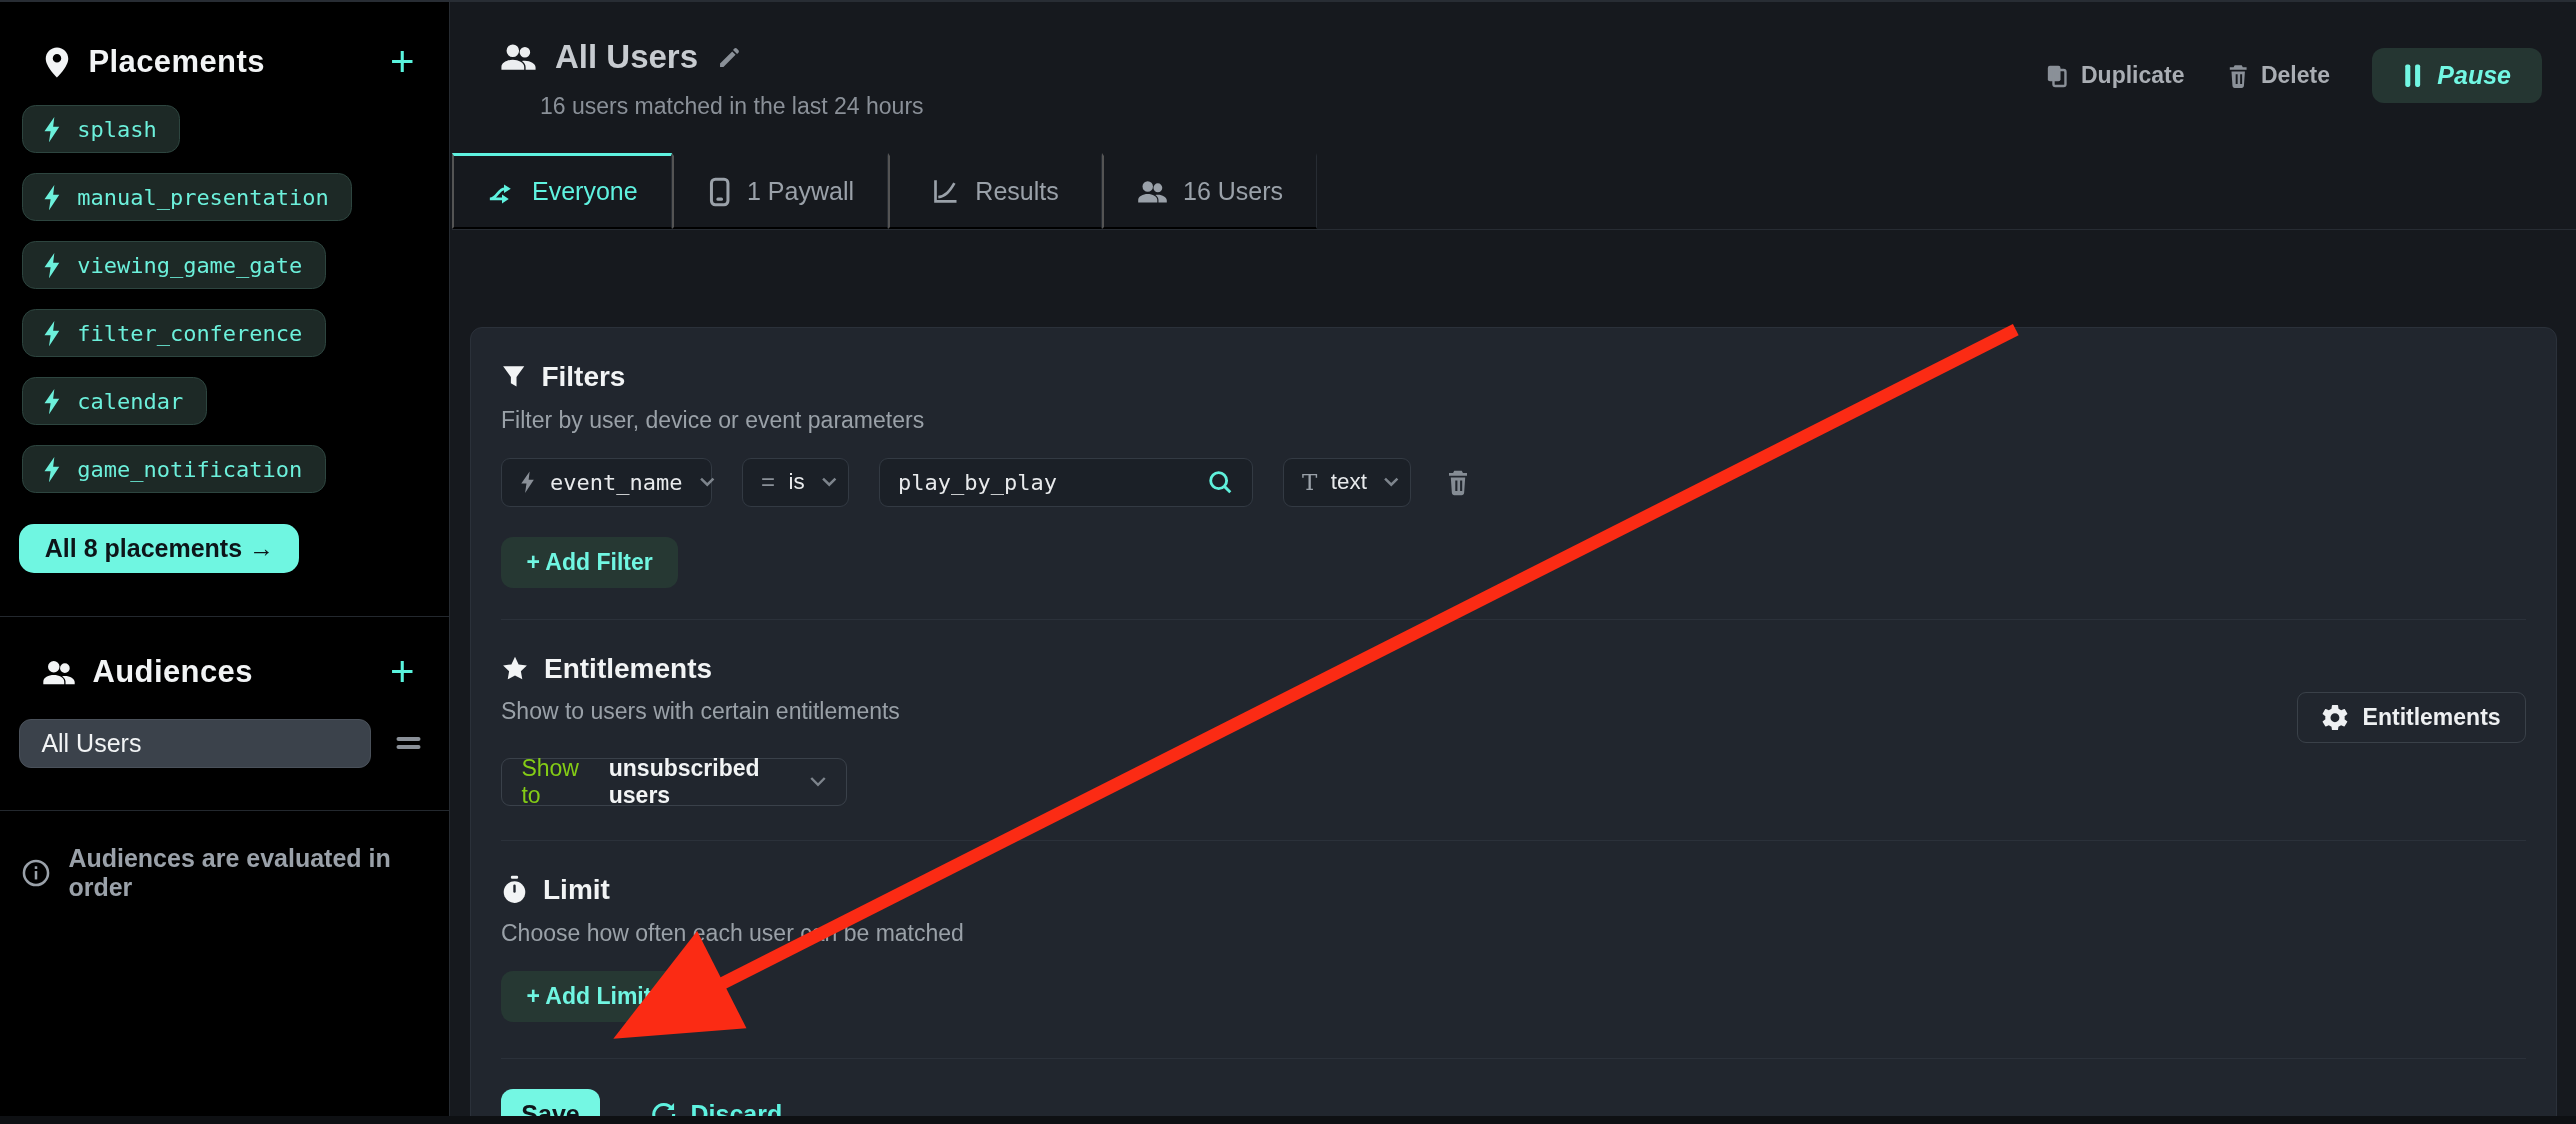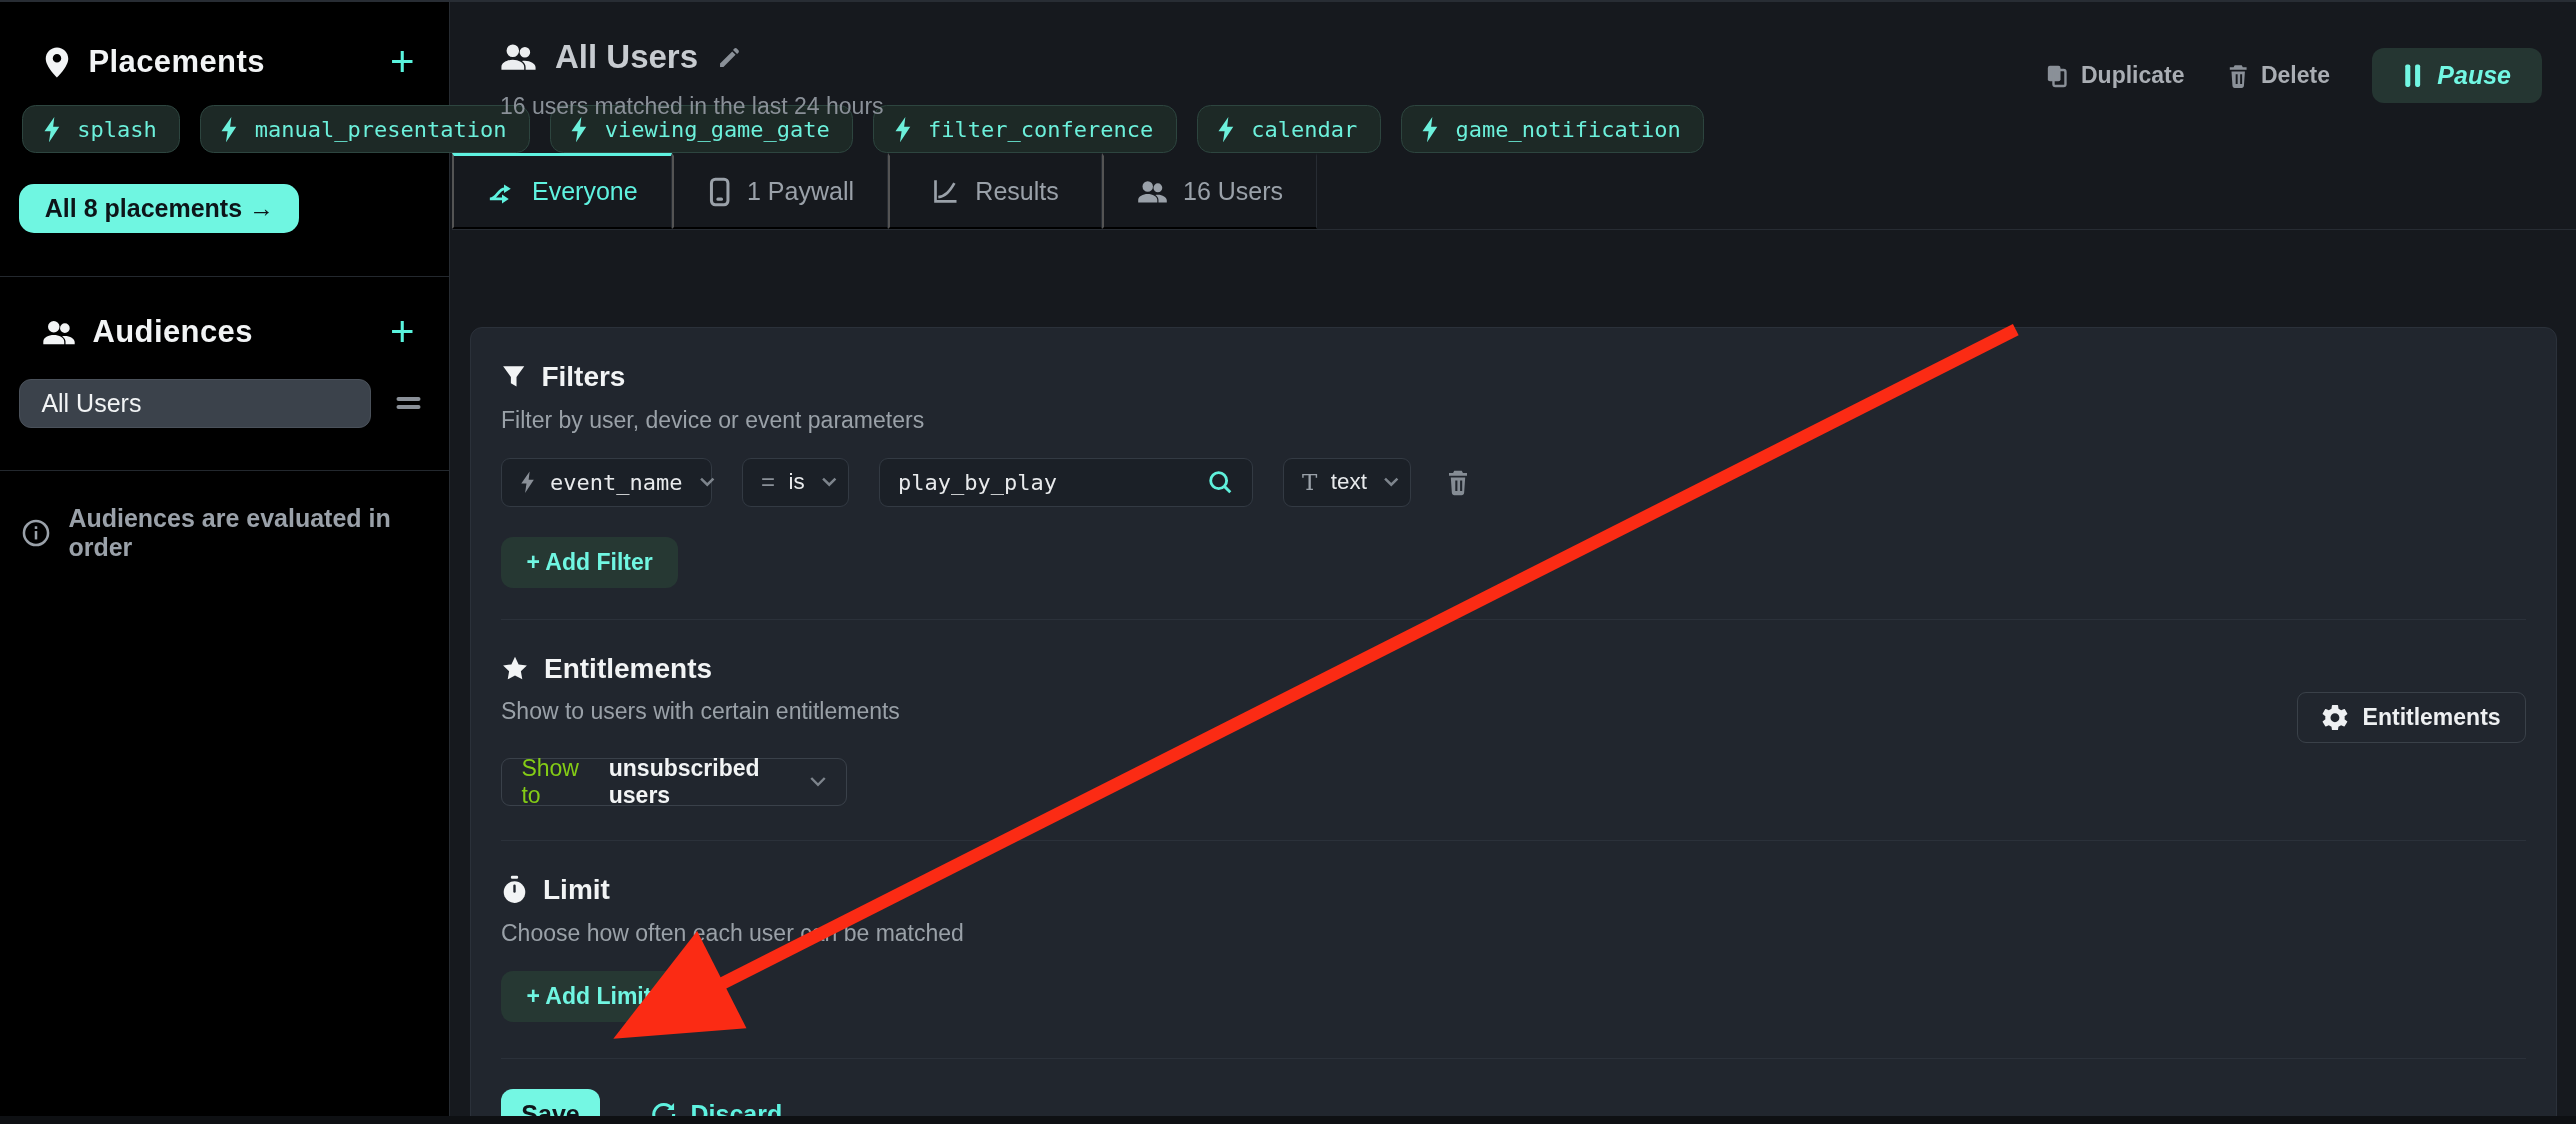--- a/index.html
+++ b/index.html
@@ -20,21 +20,21 @@
   }
   .side-head {
     display:flex; align-items:center; gap:16.5px;
     padding:42px 30px 22.4px 42px;
   }
   .side-head .title { font-size:31px; font-weight:600; color:#f2f4f5; letter-spacing:0.4px; flex:1; }
   .plus-btn {
     color:#59f3dd; font-size:42px; font-weight:300; line-height:30px;
     background:none; border:none; cursor:pointer; padding:0 4.5px;
   }
-  .chip-list { display:flex; flex-direction:row; align-items:flex-start; gap:20px; padding:3px 22.4px 0 22.4px; }
+  .chip-list { display:flex; flex-direction:column; align-items:flex-start; gap:20px; padding:3px 22.4px 0 22.4px; }
   .chip {
     display:flex; align-items:center; gap:15px;
     background:#1d2926; border:1.5px solid #2d453f; border-radius:13.5px;
     height:48px; padding:0 22.4px 0 19.4px;
     color:#6cf0db; font-family:"DejaVu Sans Mono", monospace; font-size:22px;
     cursor:pointer;
   }
   .chip .bolt { display:flex; }
   .all-placements {
     margin:31px 0 0 19.4px; height:49px; padding:0 25.4px;
@@ -56,21 +56,21 @@
     display:flex; align-items:center; gap:18px;
     padding:33px 22.4px 0 22.4px; color:#9aa1a9; font-size:25px; font-weight:600;
   }
 
   
   .main { position:absolute; left:452px; top:0; right:0; bottom:0; }
   .main-header { position:relative; height:151px; }
   .mh-left { position:absolute; left:48px; top:36px; }
   .mh-title-row { display:flex; align-items:center; gap:18px; }
   .mh-title { font-size:33px; font-weight:600; color:#c7cbd0; }
-  .mh-sub { margin-top:16.5px; font-size:23px; color:#8a9098; }
+  .mh-sub { margin-top:16.5px; font-size:23px; color:#8a9098;margin-left:40px; }
   .mh-actions { position:absolute; right:34px; top:46px; display:flex; gap:42px; }
   .ghost-btn {
     display:flex; align-items:center; gap:12px;
     background:none; border:none; cursor:pointer;
     color:#a9adb3; font-size:23px; font-weight:600;
   }
   .pause-btn {
     display:flex; align-items:center; gap:15px;
     background:#253632; border:none; border-radius:12px; cursor:pointer;
     color:#72f7e3; font-size:25px; font-weight:700;

